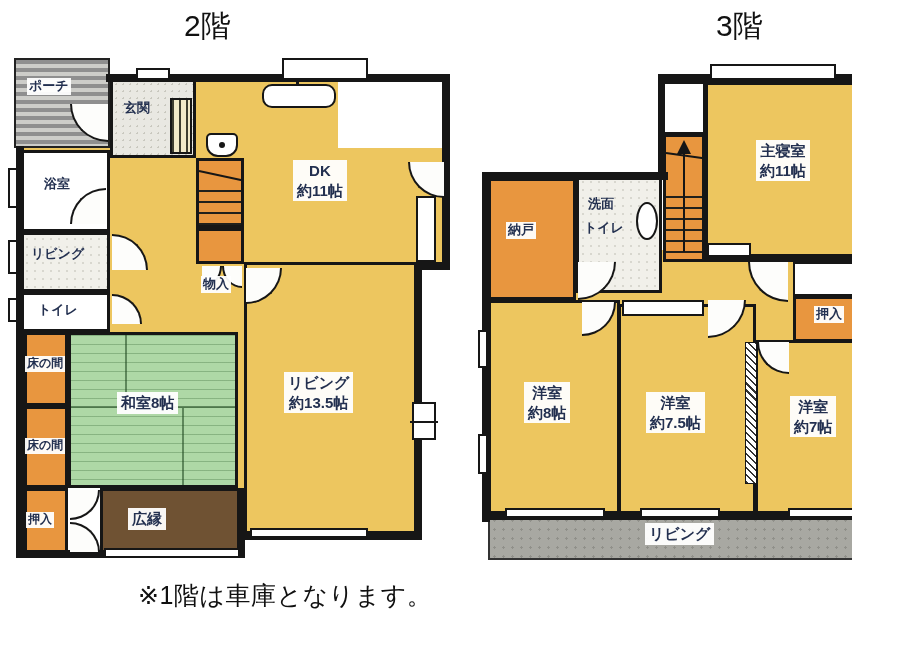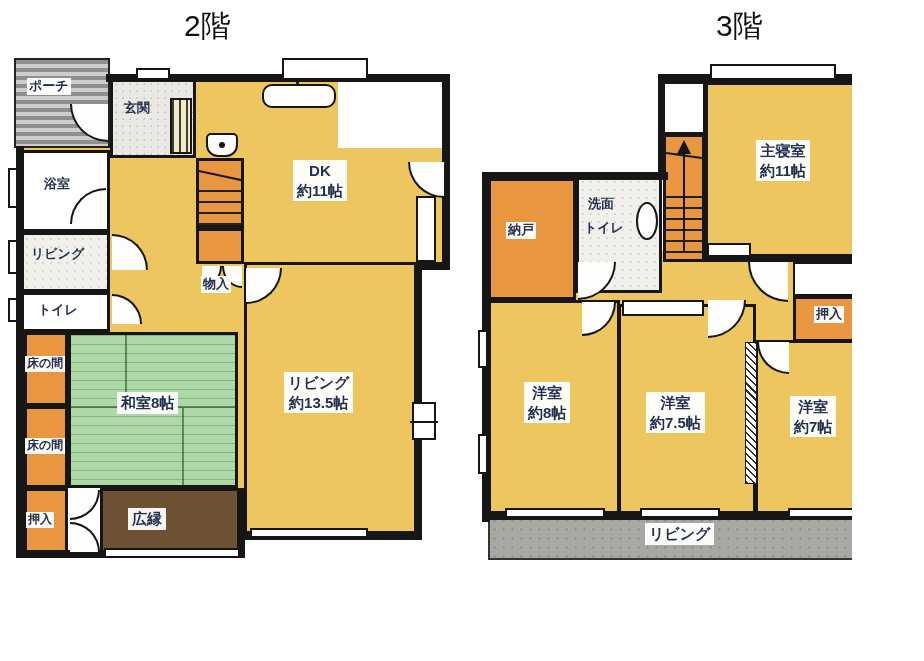--- a/index.html
+++ b/index.html
@@ -201,20 +201,21 @@
   <div class="winband" style="left:478px;top:330px;width:10px;height:38px;"></div>
   <div class="winband" style="left:478px;top:434px;width:10px;height:40px;"></div>
 
   <div class="arc arc-br" style="left:578px;top:262px;width:38px;height:38px;"></div>
   <div class="arc arc-bl" style="left:748px;top:262px;width:40px;height:40px;"></div>
   <div class="arc arc-br" style="left:708px;top:300px;width:38px;height:38px;"></div>
   <div class="arc arc-br" style="left:582px;top:302px;width:34px;height:34px;"></div>
   <div class="arc arc-bl" style="left:757px;top:342px;width:32px;height:32px;"></div>
 
   <div class="notes">
+    <div>※1階は車庫となります。</div>
   </div>
 
   <svg class="abs" style="left:852px;top:566px;z-index:7;" width="70" height="94" viewBox="0 0 70 94">
     <text x="35" y="18" text-anchor="middle" font-size="17" font-weight="bold" fill="#111">N</text>
     <circle cx="35" cy="58" r="31" fill="none" stroke="#111" stroke-width="3"></circle>
     <polygon points="35,24 48,74 35,62 22,74" fill="#111"></polygon>
   </svg>
 
 </div>
 

